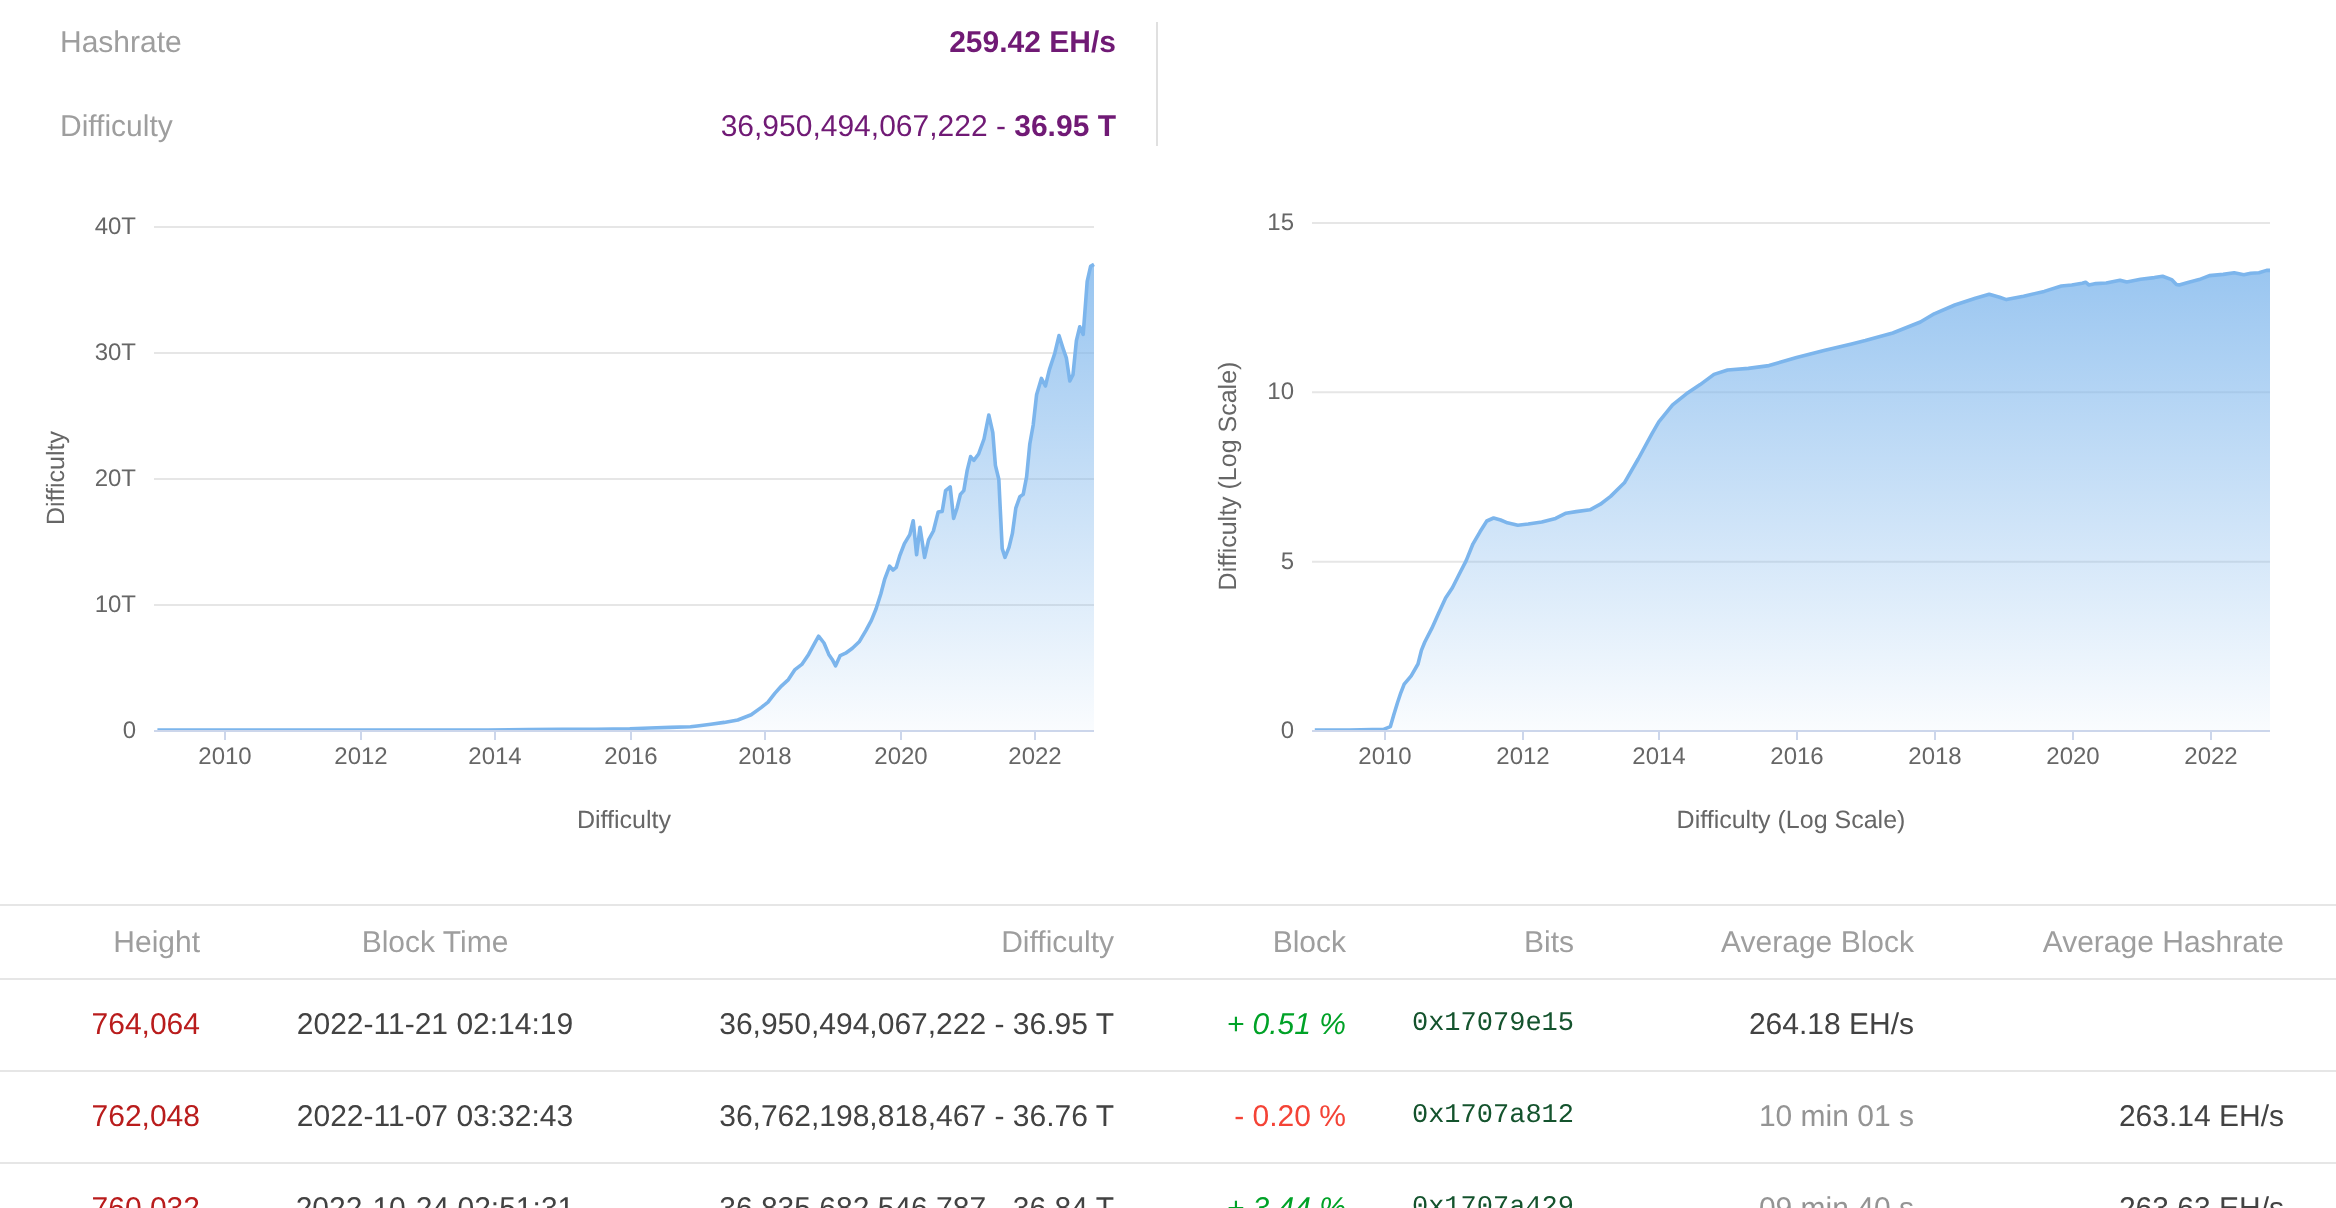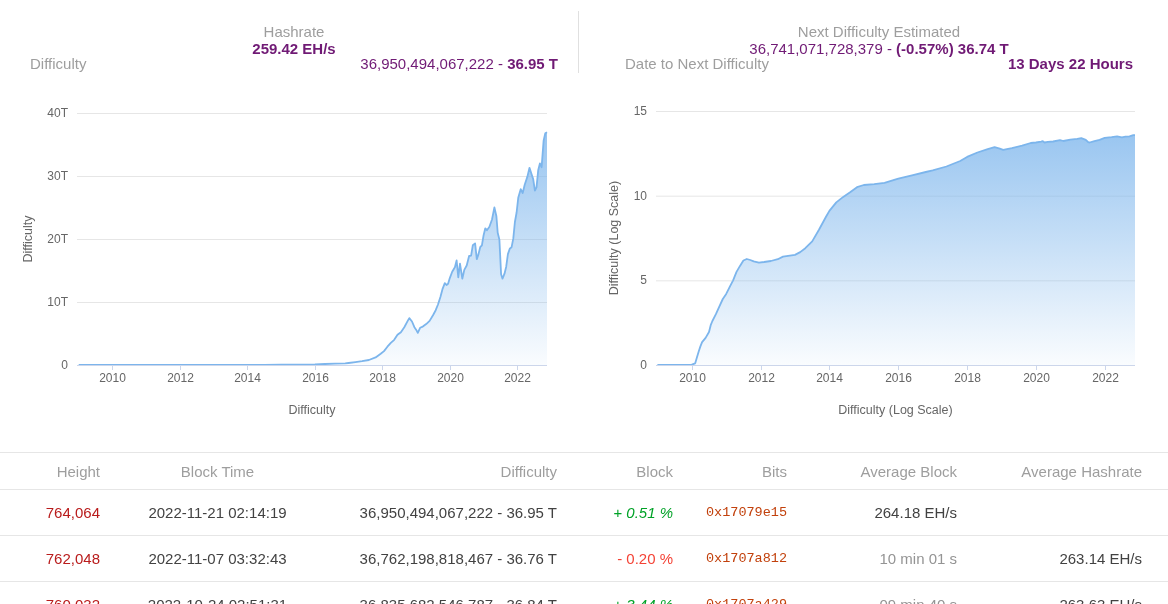--- a/index.html
+++ b/index.html
@@ -8,71 +8,61 @@
 
   
   .stats{position:absolute;left:0;top:0;width:1168px;height:95px;}
   .stat-col{position:absolute;top:0;height:95px;}
   .stat-col-left{left:0;width:558px;}
   .stat-col-right{left:584px;width:549px;}
   .stat-line{position:absolute;left:0;right:0;height:20px;display:flex;
              justify-content:space-between;align-items:center;font-size:15px;}
   .stat-col-left .stat-line{padding-left:30px;}
   .stat-col-right .stat-line{padding-left:41px;}
-  .stat-line.r1{top:23px;flex-direction:column;} .stat-line.r2{top:53px;}
+  .stat-line.r1{top:11px;} .stat-line.r2{top:53px;}
   .stat-label{color:#9e9e9e;}
   .stat-value{color:#701a75;white-space:nowrap;}
   .stat-value .bold{font-weight:bold;}
   .stat-divider{position:absolute;left:578px;top:11px;width:1px;height:62px;background:#e0e0e0;}
 
   
   .chart{position:absolute;top:95px;width:584px;height:330px;}
   #chart-left{left:0;} #chart-right{left:584px;}
   .tick{font-size:12px;fill:#666;}
   .axis-title{font-size:12.5px;fill:#666;}
 
   
   #blocks-table{position:absolute;left:0;top:452px;width:1168px;
                 border-top:1px solid #e6e6e6;font-size:15px;}
   .tr{display:grid;grid-template-columns:105px 225px 232px 116px 114px 170px 185px;
       align-items:center;height:45px;border-bottom:1px solid #e6e6e6;}
   .tr.thead{height:36px;color:#9e9e9e;}
   .td{text-align:right;padding-right:5px;white-space:nowrap;}
   .td.c1{text-align:center;padding-right:0;}
   .link{color:#b91c1c;cursor:pointer;}
-  .mono{font-family:"Liberation Mono","DejaVu Sans Mono",monospace;font-size:13.5px;color:#c2410c;}
+  .mono{font-family:"Liberation Mono","DejaVu Sans Mono",monospace;font-size:13.5px;color:#14532d;}
   .gray{color:#949494;}
   .up{color:#00a227;font-style:italic;}
   .down{color:#f44336;}
 </style>
 </head>
 <body>
 
 <div class="stats">
   <div class="stat-col stat-col-left">
     <div class="stat-line r1">
       <span class="stat-label">Hashrate</span>
       <span class="stat-value"><span></span><span class="bold">259.42 EH/s</span></span>
     </div>
     <div class="stat-line r2">
       <span class="stat-label">Difficulty</span>
       <span class="stat-value"><span>36,950,494,067,222 - </span><span class="bold">36.95 T</span></span>
     </div>
   </div>
   <div class="stat-divider"></div>
-  <div class="stat-col stat-col-right">
-    <div class="stat-line r1">
-      <span class="stat-label">Next Difficulty Estimated</span>
-      <span class="stat-value"><span>36,741,071,728,379 - </span><span class="bold">(-0.57%) 36.74 T</span></span>
-    </div>
-    <div class="stat-line r2">
-      <span class="stat-label">Date to Next Difficulty</span>
-      <span class="stat-value"><span></span><span class="bold">13 Days 22 Hours</span></span>
-    </div>
-  </div>
 </div>
 
 <svg id="chart-left" class="chart" width="584" height="330">
     <defs>
       <linearGradient id="gradL" x1="0" y1="18" x2="0" y2="270" gradientUnits="userSpaceOnUse">
         <stop offset="0" stop-color="#7cb5ec" stop-opacity="0.85"></stop>
         <stop offset="1" stop-color="#7cb5ec" stop-opacity="0.04"></stop>
       </linearGradient>
     </defs>
     <text x="68" y="274" text-anchor="end" class="tick">0</text>

